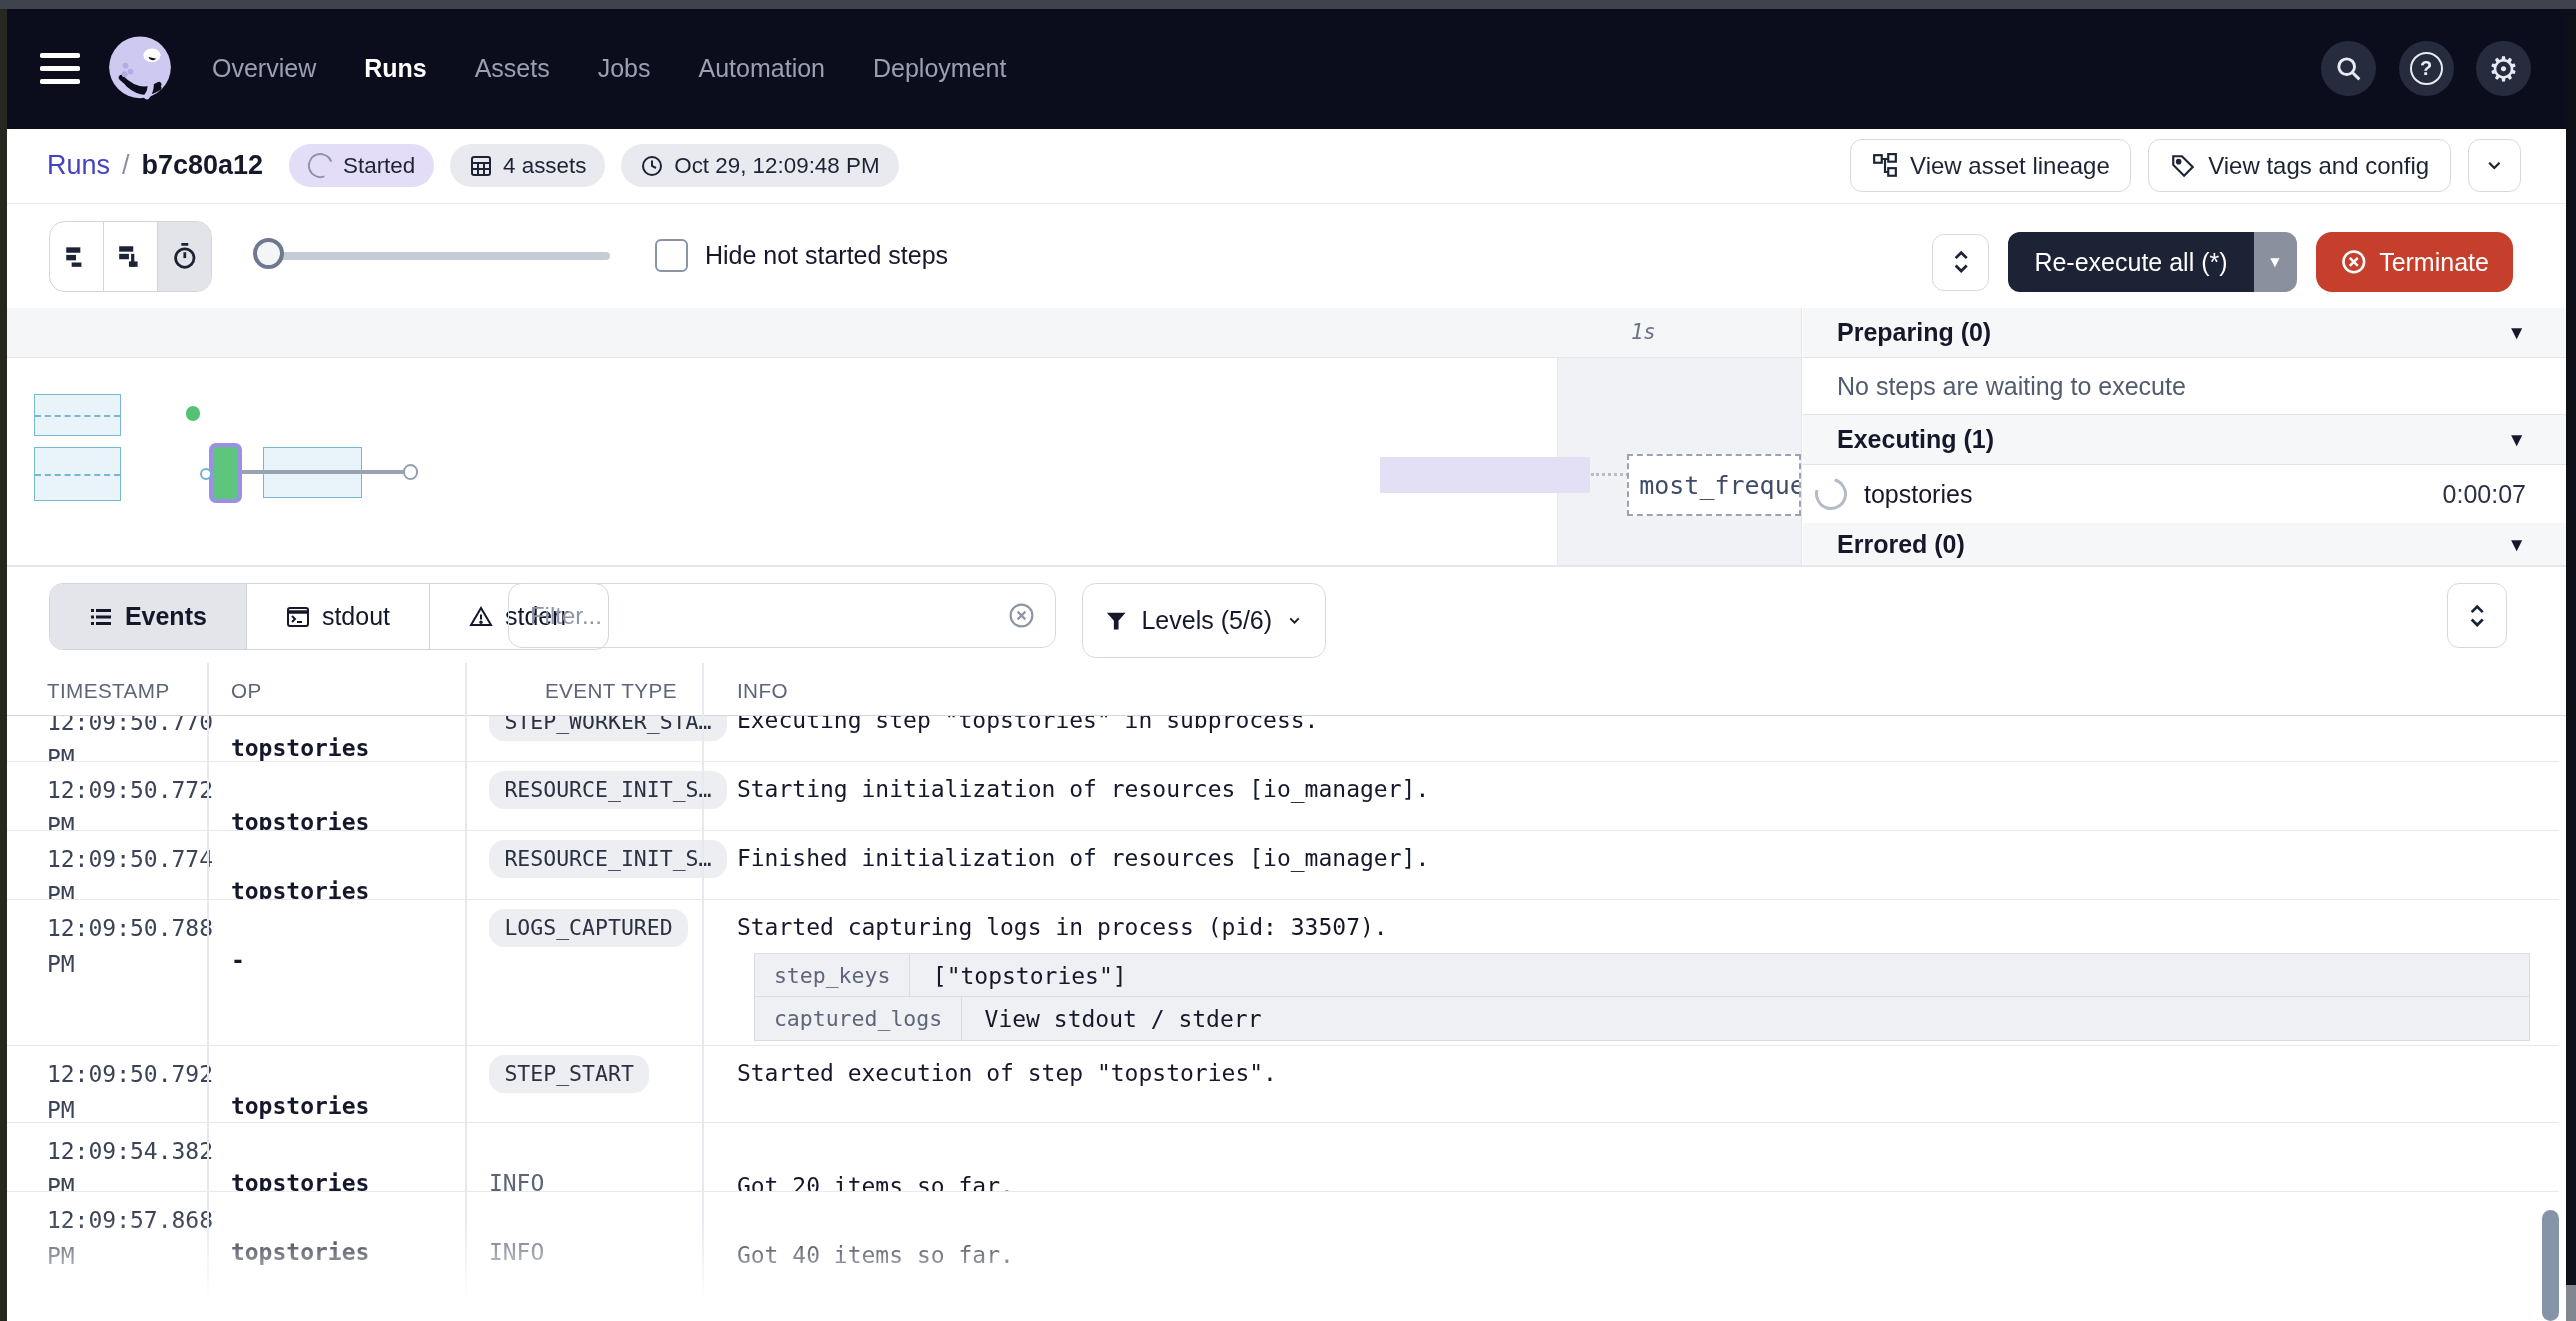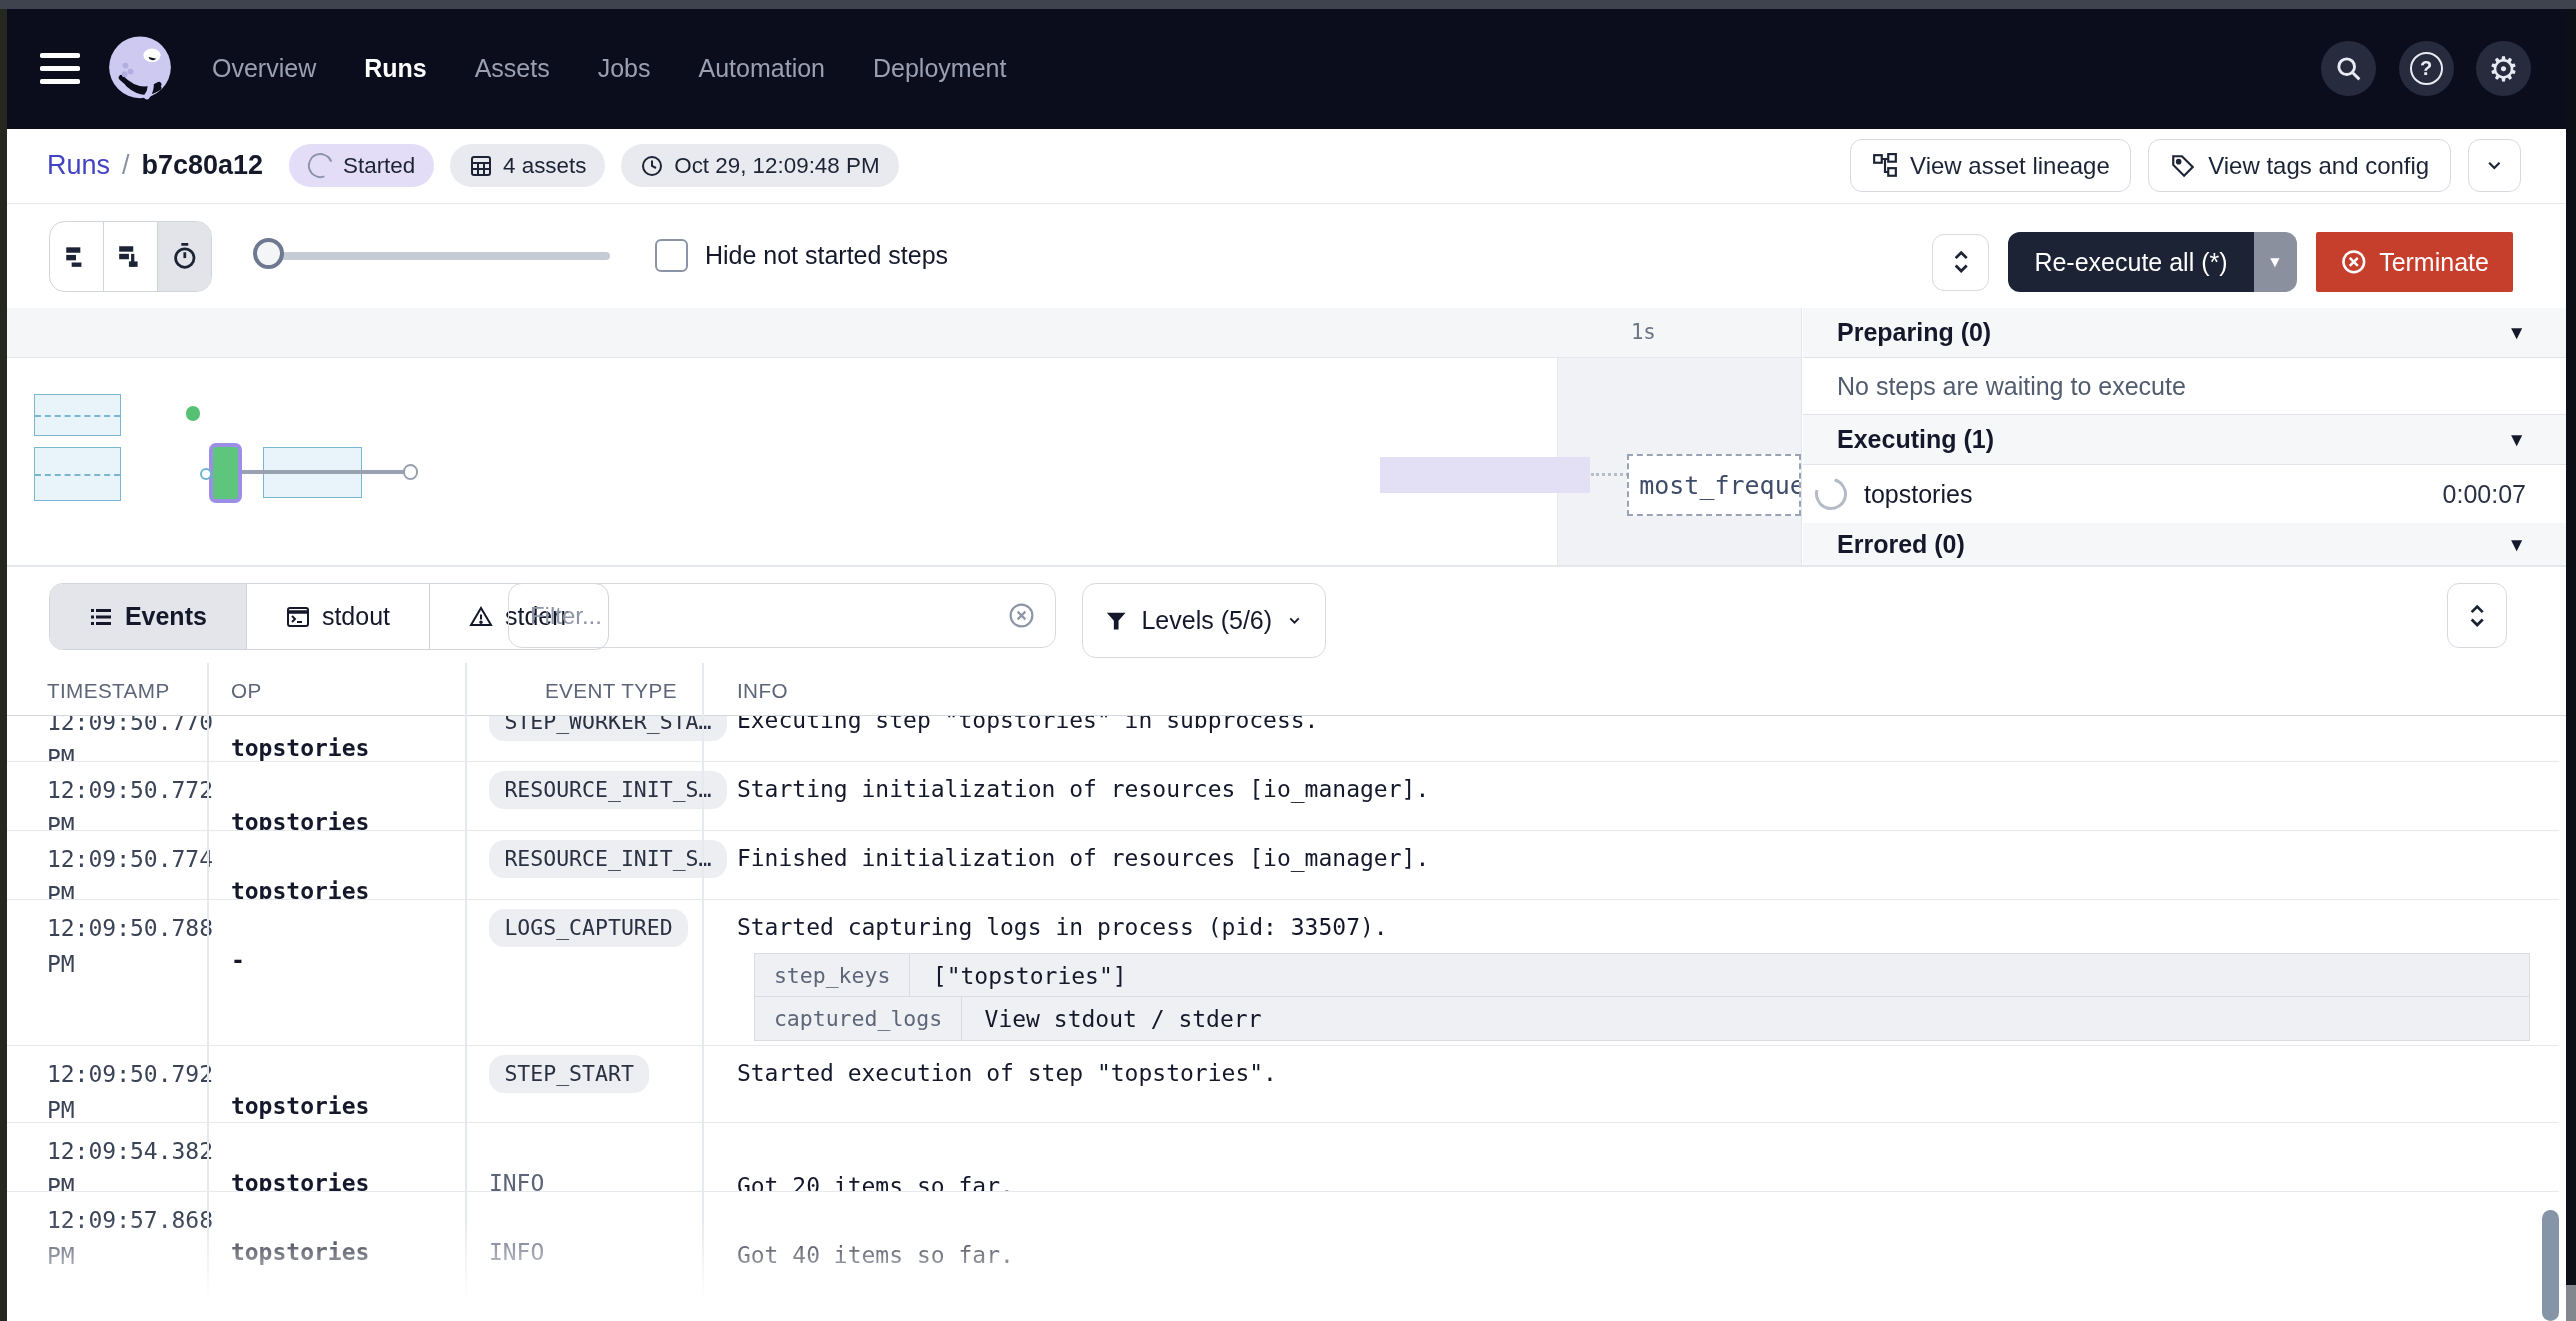--- a/index.html
+++ b/index.html
@@ -60,27 +60,27 @@
   .slider-knob{position:absolute;left:246px;top:33px;width:31px;height:31px;border-radius:50%;
                background:#f4f5f7;border:4.3px solid #6e7890;box-sizing:border-box;cursor:pointer;}
   .ckbox{width:33px;height:33px;border:2.6px solid #8b94a6;border-radius:6px;background:#fff;box-sizing:border-box;cursor:pointer;}
   .cklabel{font-size:25px;color:#14182a;}
   .hidenot{position:absolute;left:648px;top:34px;display:flex;align-items:center;gap:17px;}
   .tool-right{position:absolute;right:53px;top:27px;display:flex;align-items:center;gap:19px;}
   .btn-dark{height:60px;background:#1b2334;color:#fff;font-size:25px;border:none;border-radius:12px 0 0 12px;
             padding:0 26px;cursor:pointer;font-family:inherit;}
   .btn-caret{height:60px;width:43px;background:#8b909f;border:none;border-radius:0 12px 12px 0;color:#fff;
              font-size:15.5px;cursor:pointer;}
-  .btn-red{height:60px;background:#c63f2c;color:#fff;font-size:25px;border:none;border-radius:2px;
+  .btn-red{height:60px;background:#c63f2c;color:#fff;font-size:25px;border:none;border-radius:16px;
            padding:0 24px;display:flex;align-items:center;gap:12px;cursor:pointer;font-family:inherit;}
 
   
   .gantt{position:absolute;left:6.9px;top:308px;width:1794px;height:258px;background:#fff;overflow:hidden;}
   .g-timeline{position:absolute;left:0;top:0;width:1794px;height:50px;background:#f5f6f8;
-              border-bottom:1.7px solid #e4e7ec;box-sizing:border-box;}
+              border-bottom:1.7px solid #e4e7ec;box-sizing:border-box;font-style:italic;}
   .g-tick{position:absolute;left:1624px;top:12px;font-size:20.7px;color:#6b7386;}
   .g-shade{position:absolute;left:1550px;top:50px;width:244px;height:208px;background:#f1f2f5;
            border-left:1.7px solid #e4e7ec;box-sizing:border-box;}
   .stepbox{position:absolute;background:#e9f4fa;border:1.7px solid #79b7d0;box-sizing:border-box;}
   .stepbox .dash{position:absolute;left:0;right:0;top:50%;border-top:2.6px dashed #79b7d0;}
   .greenbox{position:absolute;left:202px;top:135px;width:33px;height:60px;background:#5ec57c;
             border:4.3px solid #9c8ee6;border-radius:6.9px;box-sizing:border-box;z-index:3;cursor:pointer;}
   .greendot{position:absolute;left:179px;top:98px;width:14.6px;height:14.6px;border-radius:50%;background:#57c173;}
   .conn{position:absolute;left:234px;top:162px;width:169px;height:4.3px;background:#9aa2b1;z-index:2;}
   .node{position:absolute;border-radius:50%;background:#fff;box-sizing:border-box;z-index:4;}

